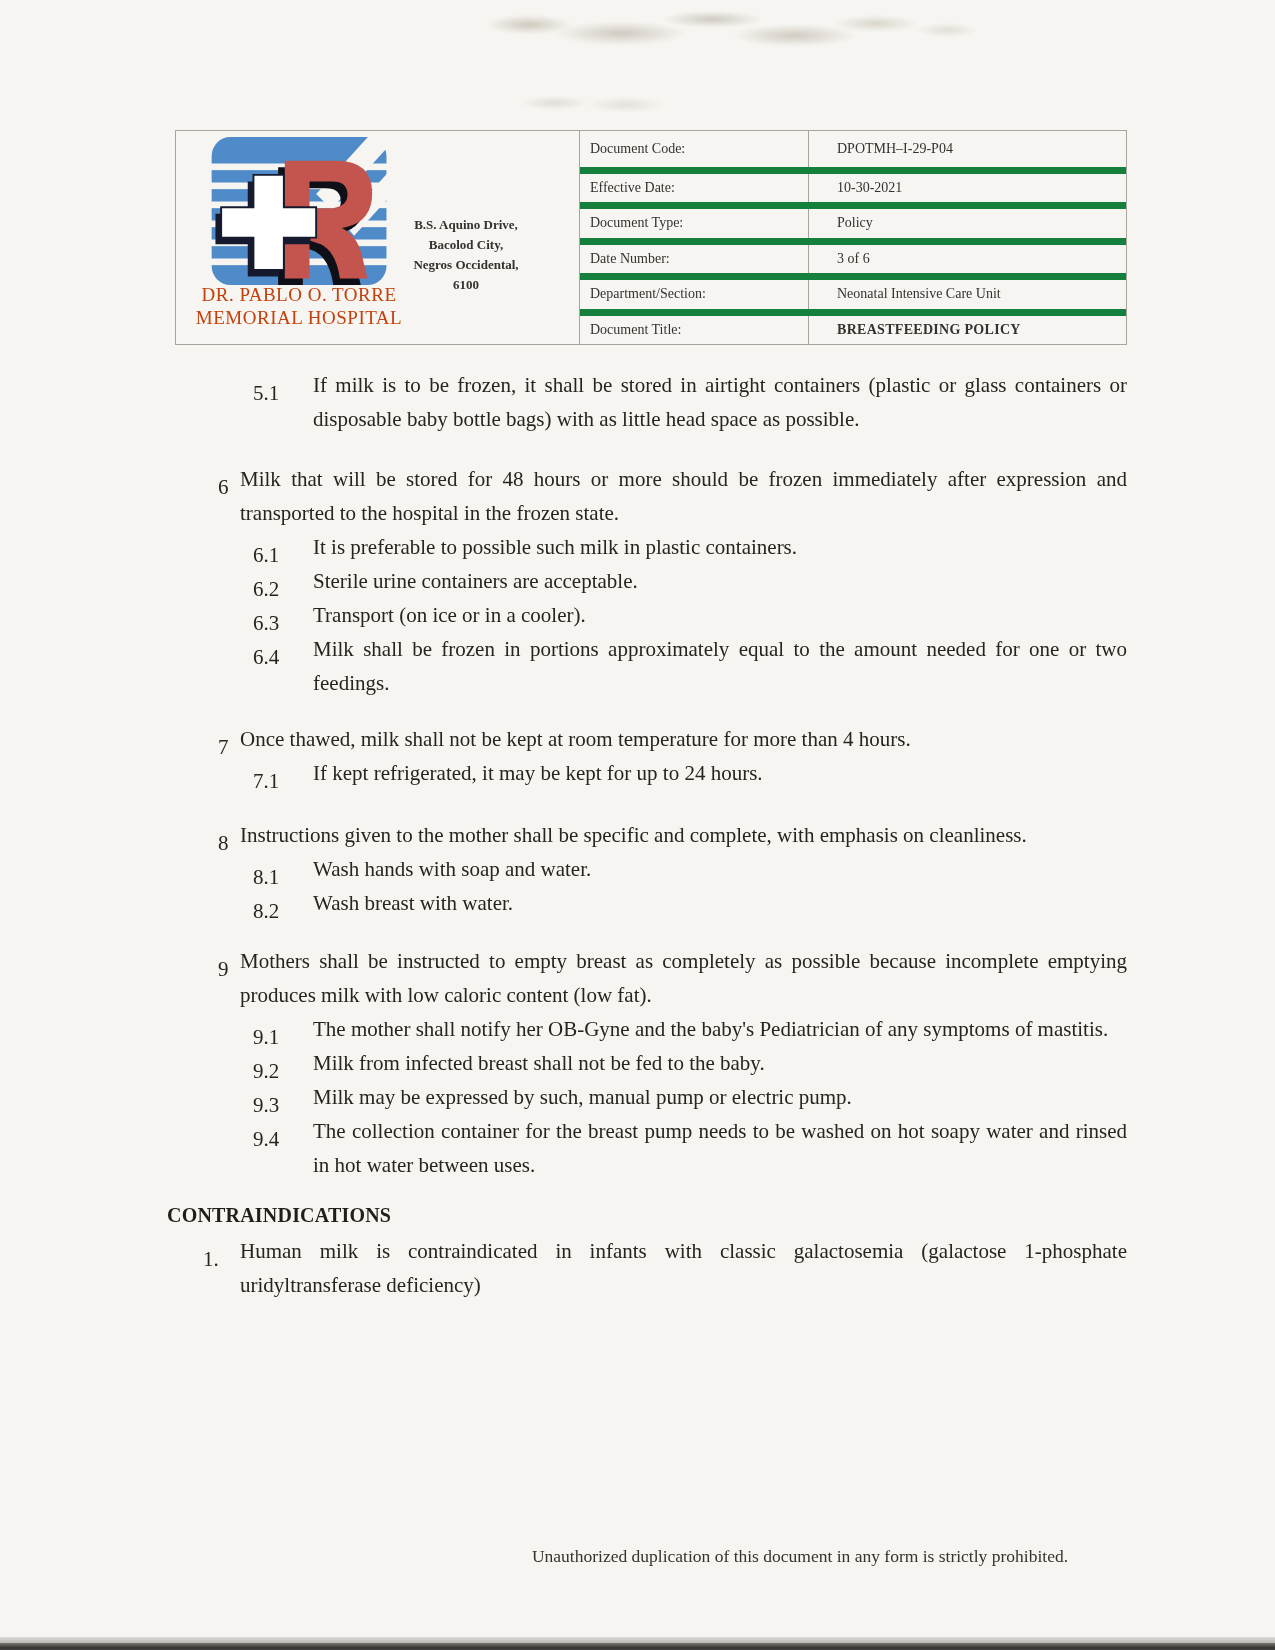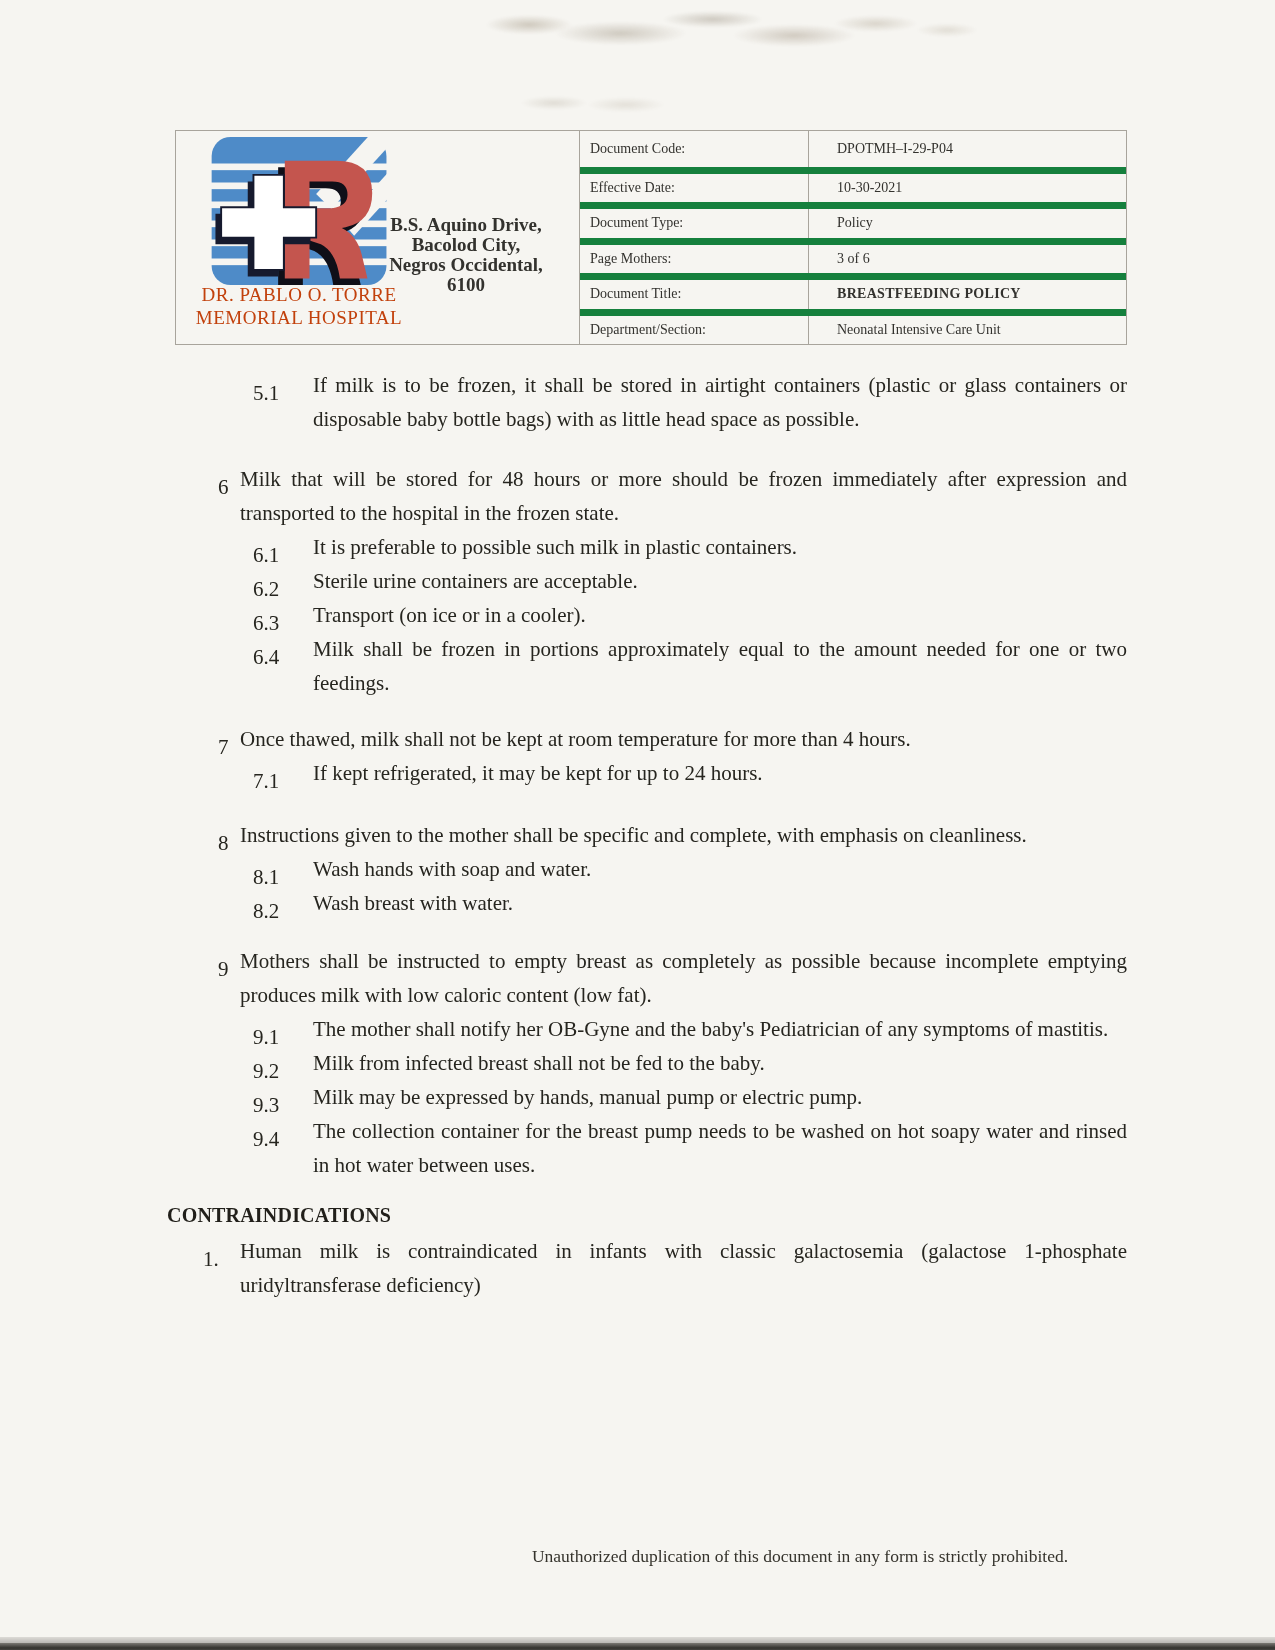--- a/index.html
+++ b/index.html
@@ -57,21 +57,21 @@
     position:relative;width:403px;flex:0 0 403px;box-sizing:border-box;
   }
   .logo-svg{position:absolute;left:28px;top:4px;width:192px;height:152px;}
   .hosp-name{
     position:absolute;left:8px;top:152px;width:230px;
     text-align:center;font-size:19px;letter-spacing:.5px;
     color:#c2410c;font-weight:normal;line-height:23px;
   }
   .address{
     position:absolute;left:212px;top:84px;width:156px;
-    text-align:center;font-size:19px;font-weight:bold;
+    text-align:center;font-size:13px;font-weight:bold;
     color:#33322e;line-height:20px;
   }
   .rows{
     flex:1;display:grid;grid-template-rows:repeat(6,1fr);
     border-left:1px solid #a8a49c;box-sizing:border-box;
   }
   .row{display:grid;grid-template-columns:228px 1fr;border-top:7px solid #15803d;}
   .row:first-child{border-top:none;}
   .cell-label,.cell-value{
     display:flex;align-items:center;font-size:14px;color:#33322e;
@@ -157,30 +157,30 @@
       </div>
       <div class="row">
         <div class="cell-label">Effective Date:</div>
         <div class="cell-value">10-30-2021</div>
       </div>
       <div class="row">
         <div class="cell-label">Document Type:</div>
         <div class="cell-value">Policy</div>
       </div>
       <div class="row">
-        <div class="cell-label">Page Mothers:</div>
+        <div class="cell-label">Date Number:</div>
         <div class="cell-value">3 of 6</div>
+      </div>
+      <div class="row">
+        <div class="cell-label">Department/Section:</div>
+        <div class="cell-value">Neonatal Intensive Care Unit</div>
       </div>
       <div class="row">
         <div class="cell-label">Document Title:</div>
         <div class="cell-value bold">BREASTFEEDING POLICY</div>
-      </div>
-      <div class="row">
-        <div class="cell-label">Department/Section:</div>
-        <div class="cell-value">Neonatal Intensive Care Unit</div>
       </div>
     </div>
   </div>
 
   <div class="content">
 
     <div id="sec5" class="item l2 just">
       <span class="num">5.1</span>
       <span>If milk is to be frozen, it shall be stored in airtight containers (plastic or glass containers or disposable baby bottle bags) with as little head space as possible.</span>
     </div>
@@ -242,21 +242,21 @@
       <div class="item l2 just">
         <span class="num">9.1</span>
         <span>The mother shall notify her OB-Gyne and the baby's Pediatrician of any symptoms of mastitis.</span>
       </div>
       <div class="item l2">
         <span class="num">9.2</span>
         <span>Milk from infected breast shall not be fed to the baby.</span>
       </div>
       <div class="item l2">
         <span class="num">9.3</span>
-        <span>Milk may be expressed by hands, manual pump or electric pump.</span>
+        <span>Milk may be expressed by such, manual pump or electric pump.</span>
       </div>
       <div class="item l2 just">
         <span class="num">9.4</span>
         <span>The collection container for the breast pump needs to be washed on hot soapy water and rinsed in hot water between uses.</span>
       </div>
     </div>
 
     <div class="contra-heading">CONTRAINDICATIONS</div>
 
     <div class="item lc just contra-item">

